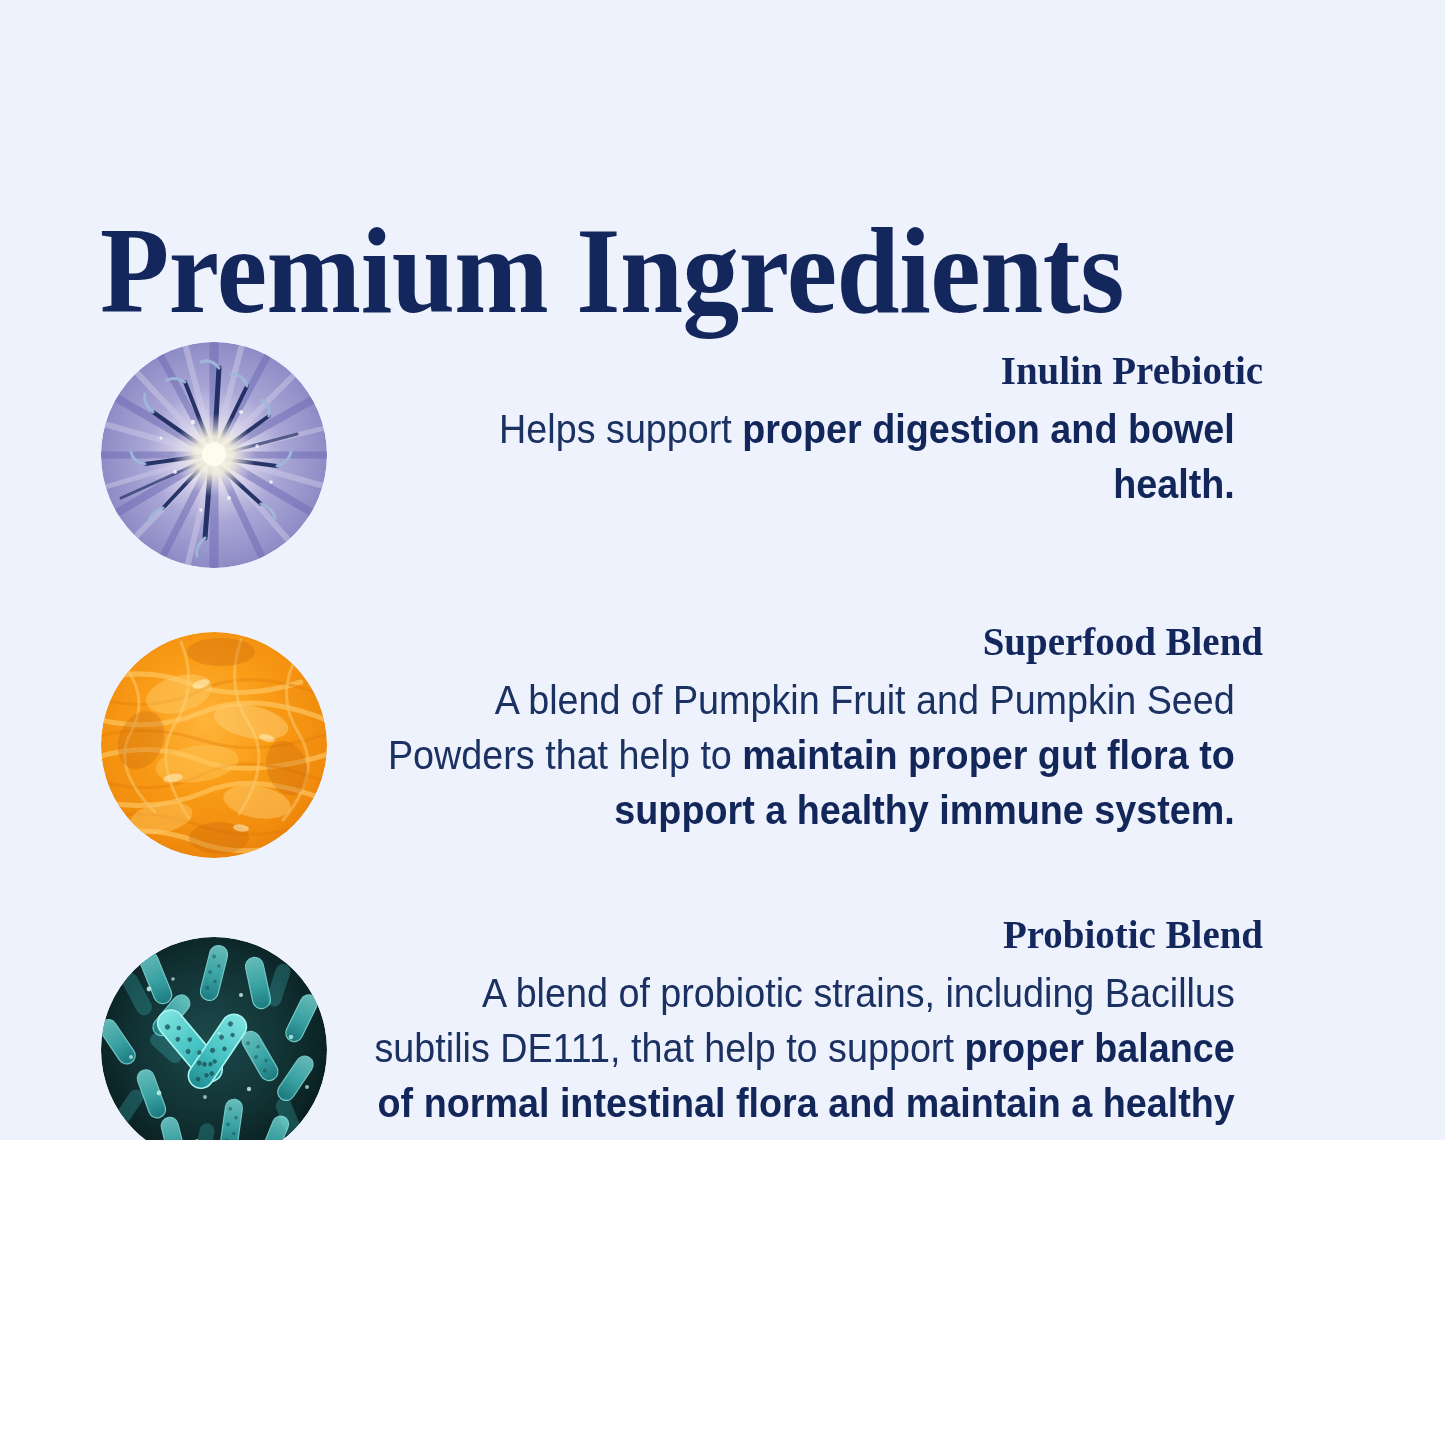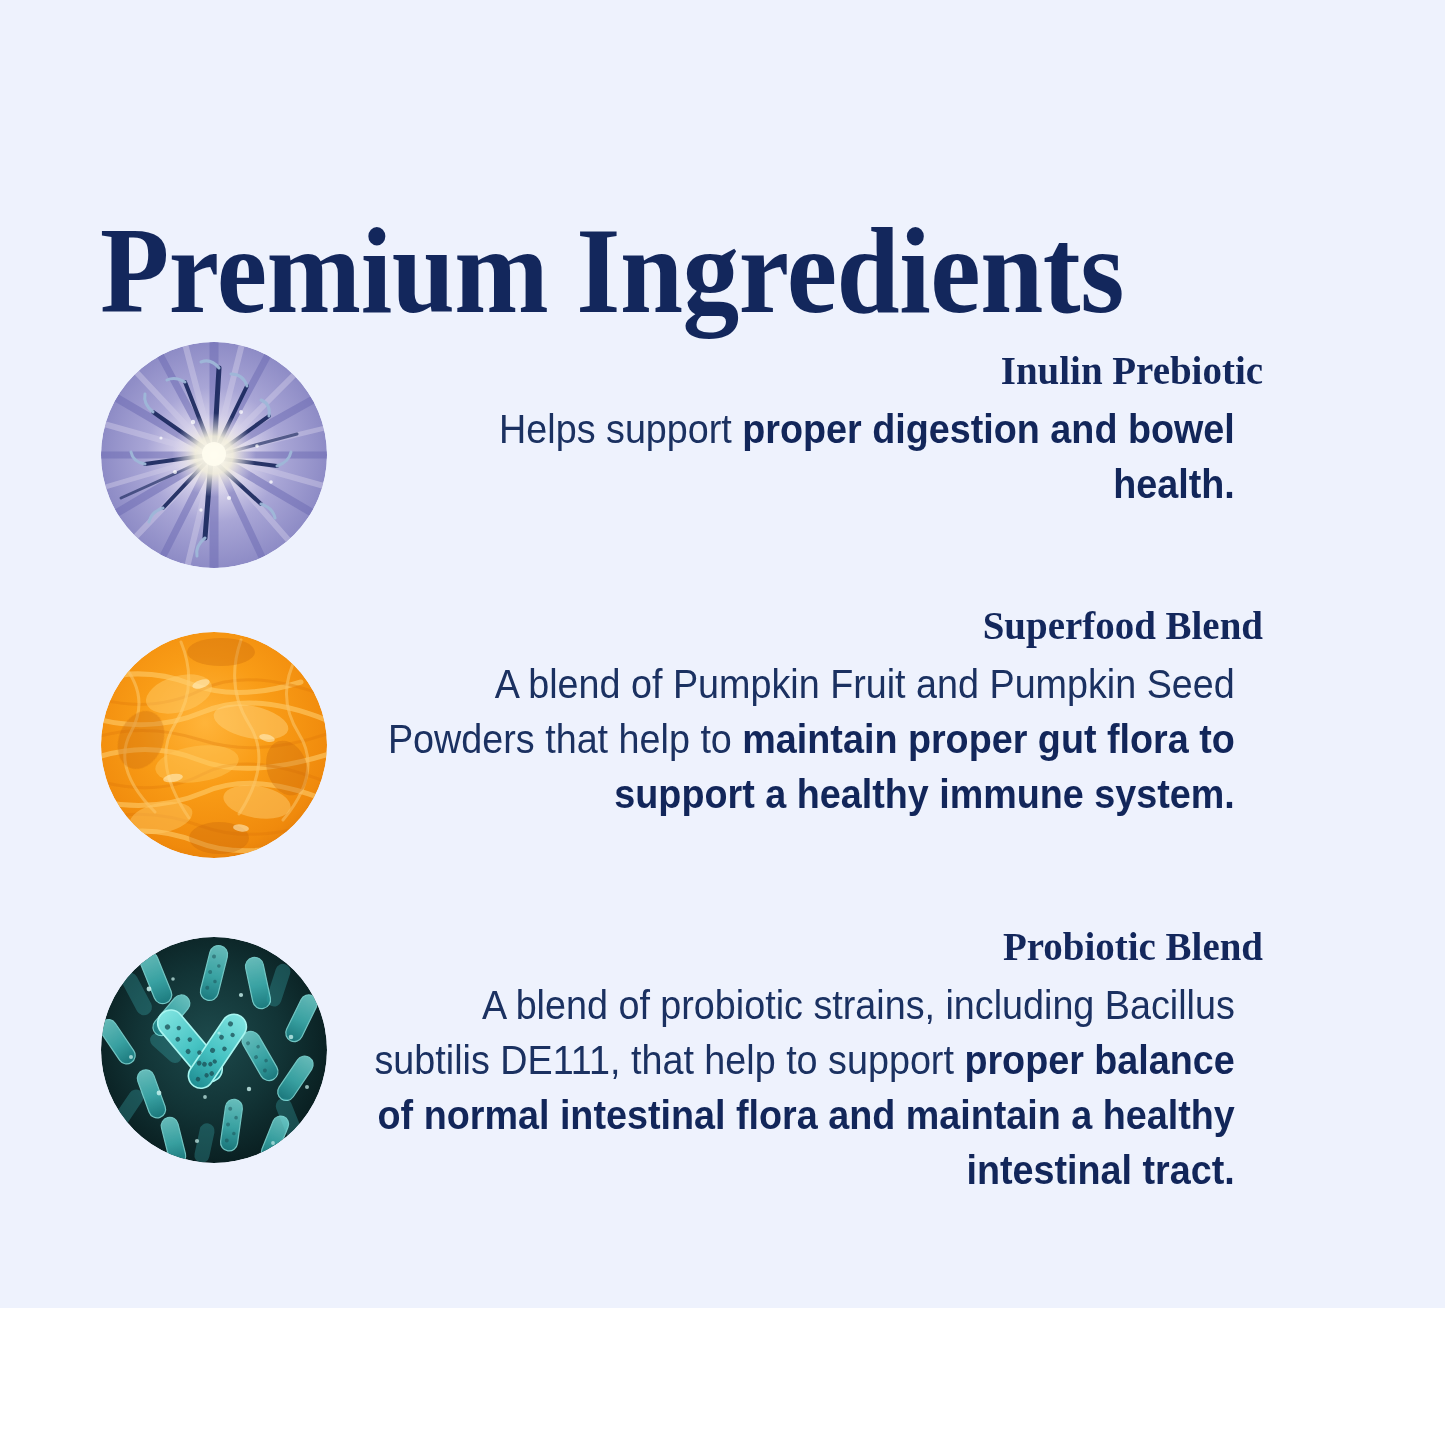--- a/index.html
+++ b/index.html
@@ -4,21 +4,21 @@
 <title>Premium Ingredients</title>
 <style>
   html, body {
     margin: 0;
     padding: 0;
     background: #ffffff;
   }
   #page {
     position: relative;
     width: 1445px;
-    height: 1308px;
+    height: 1140px;
     background: #eef2fd;
     overflow: hidden;
     font-family: "Liberation Sans", sans-serif;
     -webkit-font-smoothing: antialiased;
   }
 
   
   #page-title {
     position: absolute;
     left: 100px;
@@ -59,22 +59,22 @@
 
   .thumb svg { display: block; width: 100%; height: 100%; }
 
   .copy {
     position: absolute;
     left: 370px;
     width: 940px;
     top: 8px;
     text-align: right;
   }
-  #row-1 .copy { top: 0; }
-  #row-2 .copy { top: 16px; }
+  #row-1 .copy { top: 16px; }
+  #row-2 .copy { top: 4px; }
 
   .ing-title {
     font-family: "Liberation Serif", serif;
     font-weight: 700;
     font-size: 41px;
     line-height: 1.0;
     color: #13275c;
     margin: 0 0 11px 0;
     transform: scaleX(0.95);
     transform-origin: left center;

